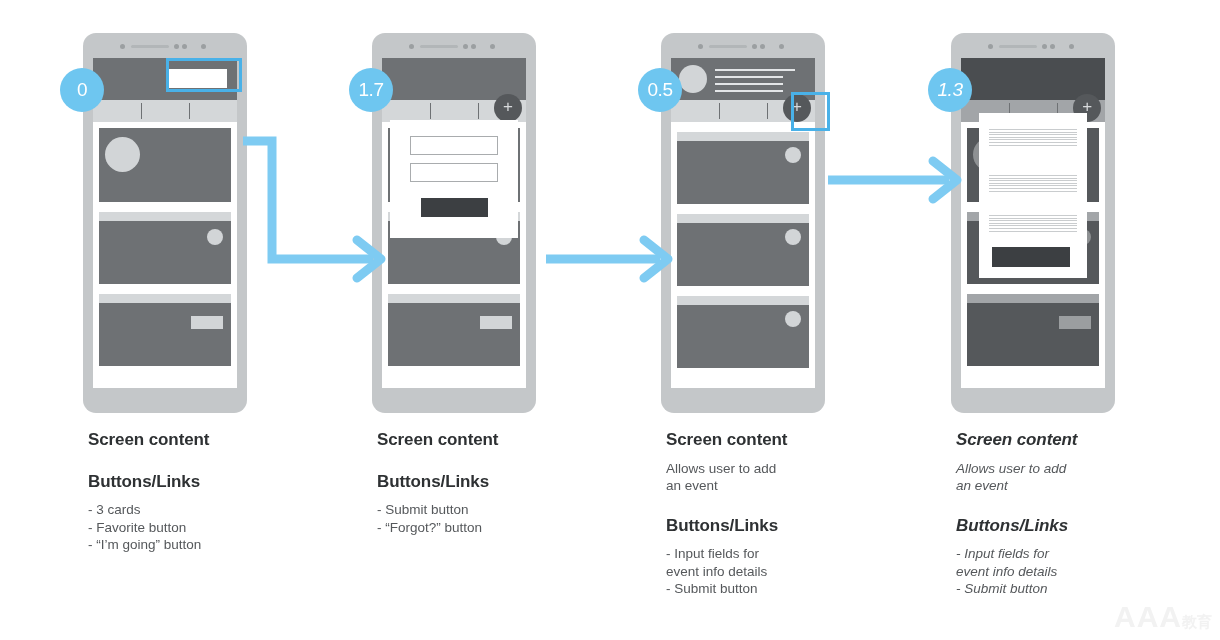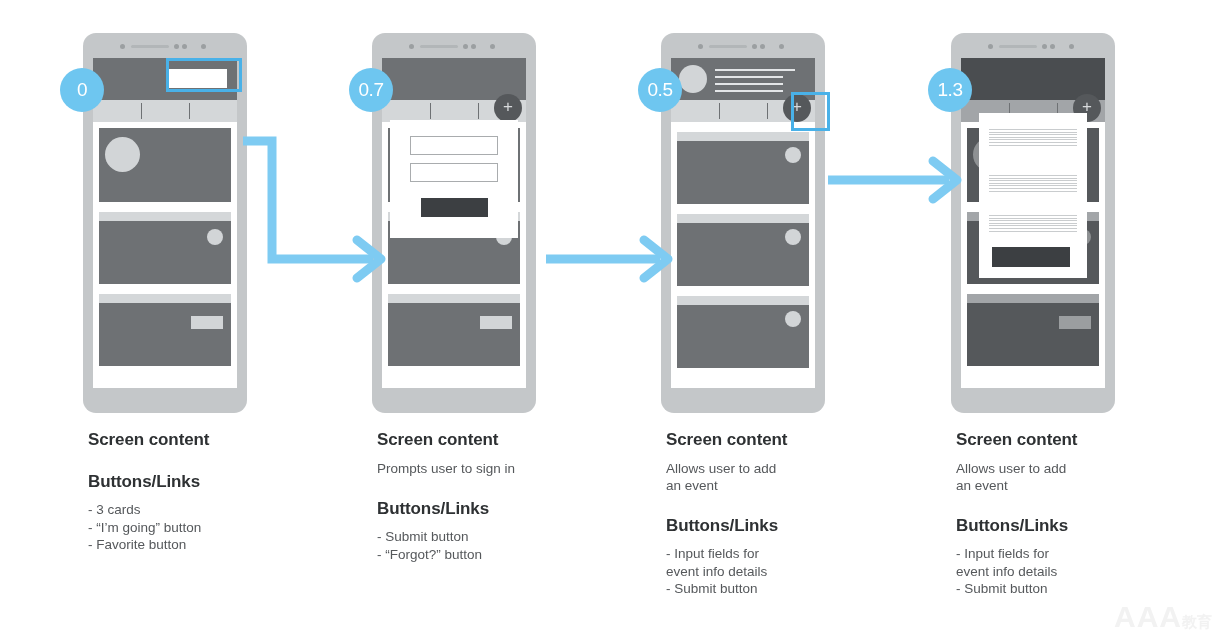--- a/index.html
+++ b/index.html
@@ -9,21 +9,21 @@
     font-family: "Liberation Sans", sans-serif;
     overflow: hidden;
   }
   #stage { position: relative; width: 1220px; height: 640px; background:#fff; }
 
   
   .col { position: absolute; top: 0; width: 290px; height: 640px; }
   .col-0 { left: 60px; }
   .col-1 { left: 349px; }
   .col-2 { left: 638px; }
-  .col-3 { left: 928px; }
+  .col-3 { left: 928px; font-style: italic; }
 
   
   .badge {
     position: absolute; left: 0px; top: 68px;
     width: 44px; height: 44px; border-radius: 50%;
     background: #6ec6f0; color: #ffffff;
     display: flex; align-items: center; justify-content: center;
     font-size: 19px; font-weight: 400; letter-spacing: -0.5px;
     z-index: 5;
   }
@@ -193,28 +193,28 @@
       </div>
     </div>
 
     <div class="hl" style="left:106px;top:58px;width:76px;height:34px;"></div>
 
     <div class="caption">
       <div class="cap-h">Screen content</div>
       <div class="cap-h2">Buttons/Links</div>
       <div class="cap-list">
         <div class="cap-li">- 3 cards</div>
+        <div class="cap-li">- Favorite button</div>
         <div class="cap-li">- “I’m going” button</div>
-        <div class="cap-li">- Favorite button</div>
       </div>
     </div>
   </div>
 
   <div class="col col-1">
-    <div class="badge">0.7</div>
+    <div class="badge">1.7</div>
     <div class="step-title">Sign In</div>
 
     <div class="phone">
       <div class="phone-top">
         <div class="dot" style="left:37px;top:11px;width:5px;height:5px;"></div>
         <div class="speaker" style="left:48px;top:12px;width:38px;"></div>
         <div class="dot" style="left:91px;top:11px;width:5px;height:5px;"></div>
         <div class="dot" style="left:99px;top:11px;width:5px;height:5px;"></div>
         <div class="dot" style="left:118px;top:11px;width:5px;height:5px;"></div>
       </div>
@@ -247,21 +247,20 @@
         <div class="modal-signin">
           <div class="field" style="top:16px;"></div>
           <div class="field" style="top:43px;"></div>
           <div class="dark-btn" style="left:31px;top:78px;width:67px;height:19px;"></div>
         </div>
       </div>
     </div>
 
     <div class="caption">
       <div class="cap-h">Screen content</div>
-      <div class="cap-sub">Prompts user to sign in</div>
       <div class="cap-h2">Buttons/Links</div>
       <div class="cap-list">
         <div class="cap-li">- Submit button</div>
         <div class="cap-li">- “Forgot?” button</div>
       </div>
     </div>
   </div>
 
   <div class="col col-2">
     <div class="badge">0.5</div>

